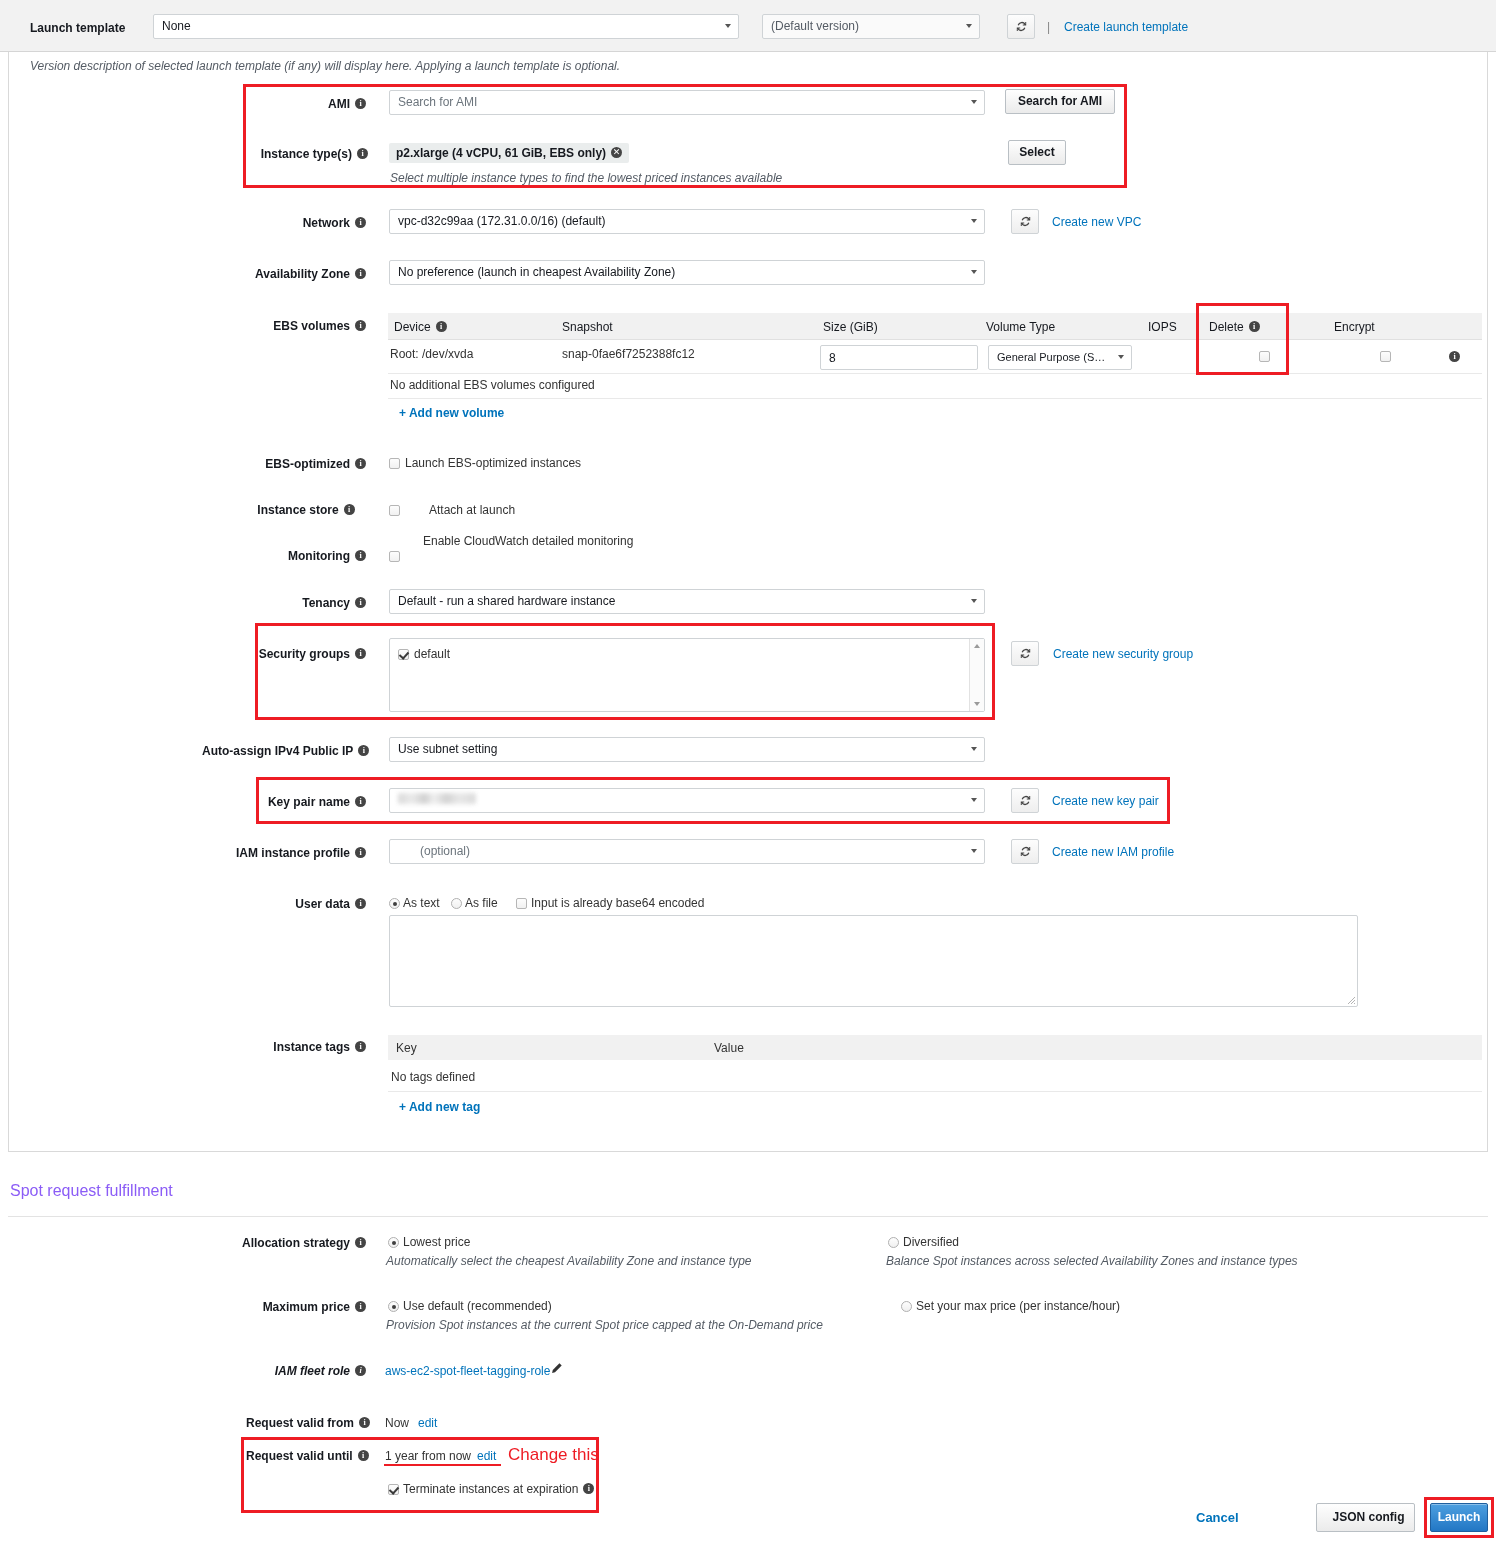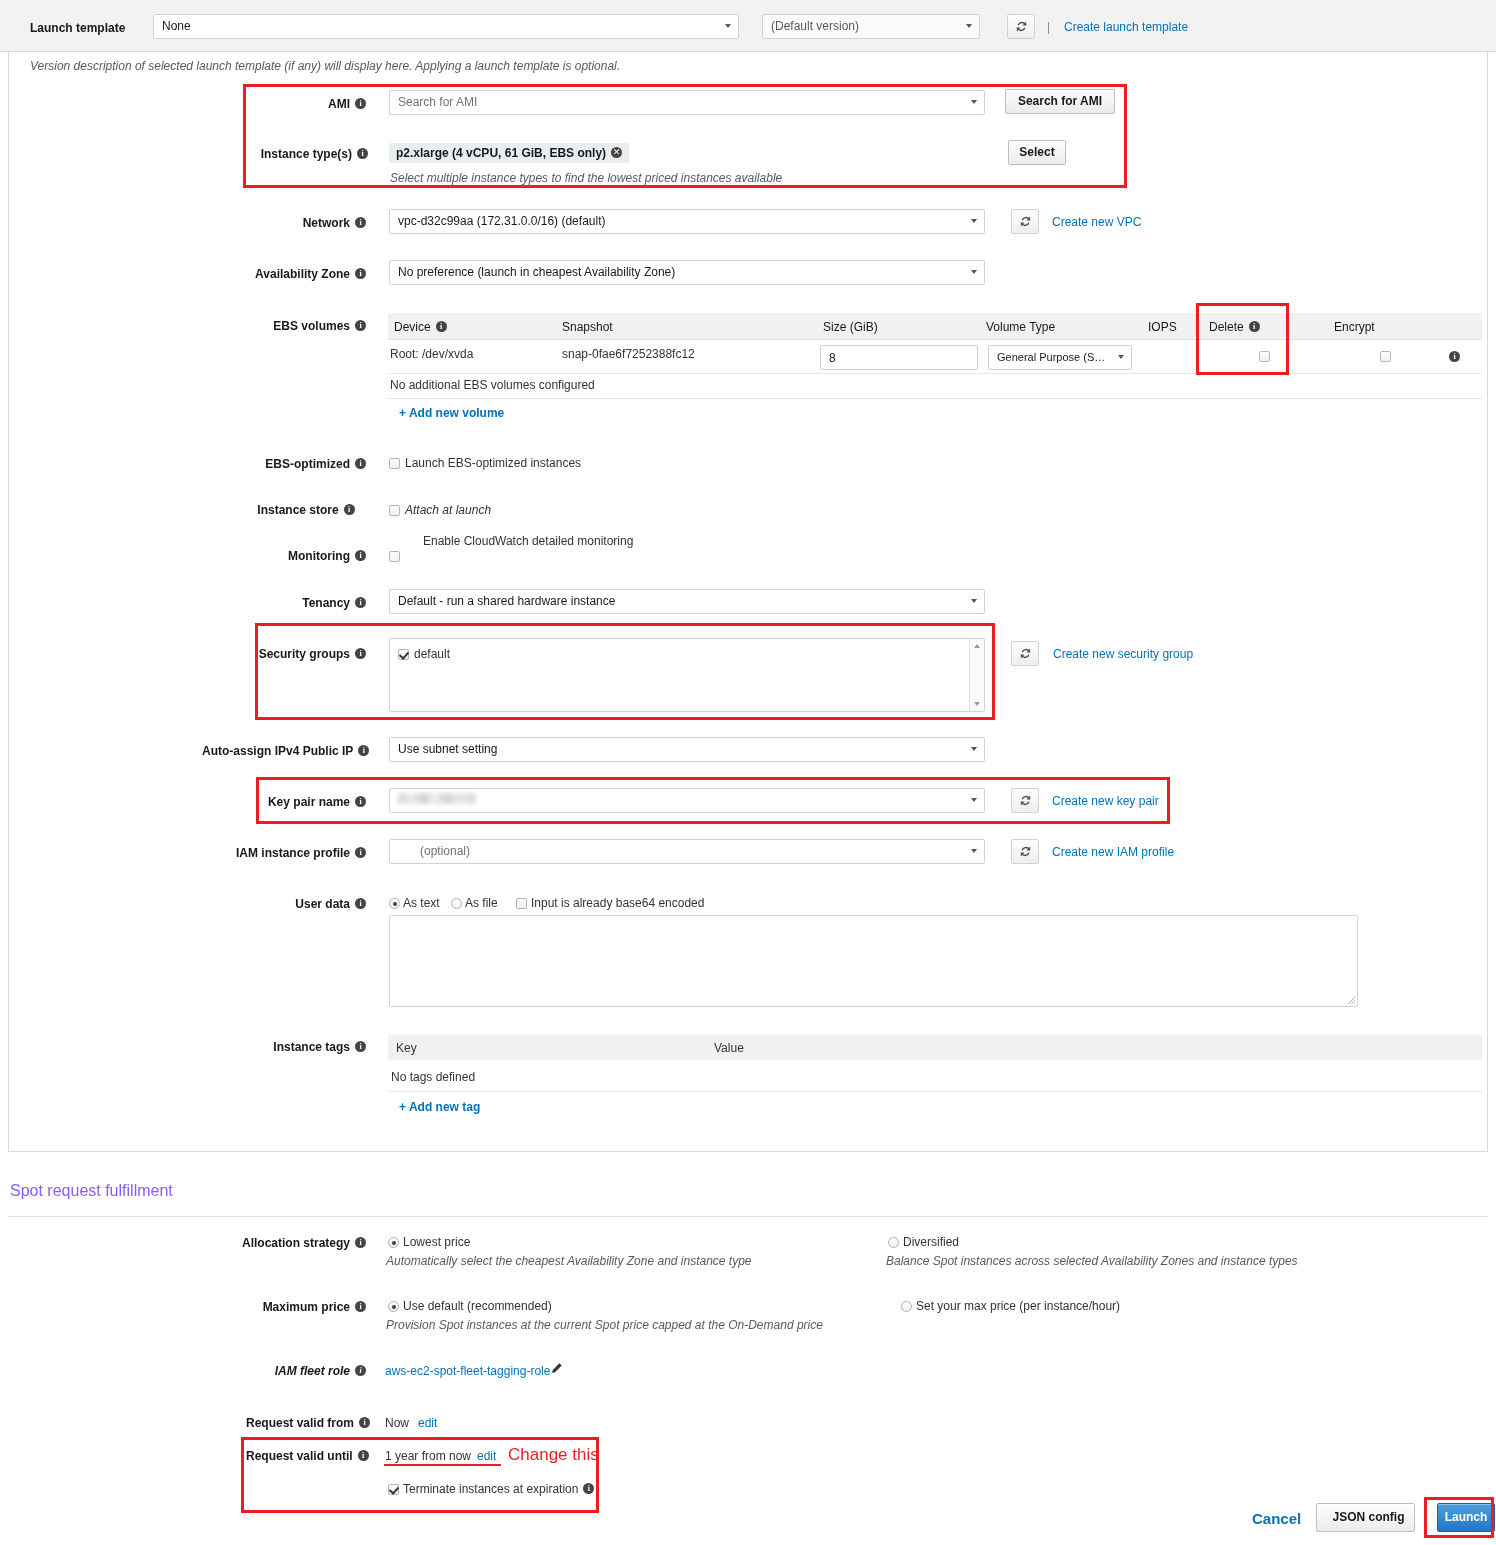--- a/index.html
+++ b/index.html
@@ -279,21 +279,21 @@
 <div class="abs lbl" style="left:246px;top:457px;width:120px;">
   <span>EBS-optimized</span><span class="info"></span>
 </div>
 <span class="cb abs" style="left:389px;top:458px;"></span>
 <div class="abs" style="left:405px;top:456px;">Launch EBS-optimized instances</div>
 
 <div class="abs lbl" style="left:246px;top:503px;width:120px;text-align:center;">
   <span>Instance store</span><span class="info"></span>
 </div>
 <span class="cb abs" style="left:389px;top:505px;"></span>
-<div class="abs" style="left:405px;top:503px;font-style:italic;">Attach at launch</div>
+<div class="abs" style="left:429px;top:503px;">Attach at launch</div>
 
 <div class="abs lbl" style="left:246px;top:549px;width:120px;">
   <span>Monitoring</span><span class="info"></span>
 </div>
 <span class="cb abs" style="left:389px;top:551px;"></span>
 <div class="abs" style="left:405px;top:534px;margin-left:18px;">Enable CloudWatch detailed monitoring</div>
 
 <div class="abs lbl" style="left:246px;top:596px;width:120px;">
   <span>Tenancy</span><span class="info"></span>
 </div>
@@ -433,25 +433,25 @@
 <div class="uline" style="left:384px;top:1464px;width:117px;"></div>
 <div class="abs annot" style="left:508px;top:1445px;">Change this</div>
 
 <span class="cb on abs" style="left:388px;top:1484px;"></span>
 <div class="abs" style="left:403px;top:1482px;">
   <span>Terminate instances at expiration</span><span class="info"></span>
 </div>
 
 <div class="redbox" style="left:241px;top:1437px;width:358px;height:76px;"></div>
 
-<div class="abs link" style="left:1252px;top:1510px;font-weight:bold;font-size:15px;">Cancel</div>
+<div class="abs link" style="left:1196px;top:1510px;font-weight:bold;font-size:13px;">Cancel</div>
 
 <div class="abs btn" style="left:1316px;top:1503px;width:99px;height:29px;">
   <svg width="12" height="12" viewBox="0 0 16 16" style="margin-right:6px;">
     <path d="M7 1h2v6h3l-4 5-4-5h3z" fill="#333"></path>
     <rect x="2" y="13" width="12" height="2" fill="#333"></rect>
   </svg>
   <span>JSON config</span>
 </div>
 
-<div class="abs btn primary" style="left:1430px;top:1503px;width:58px;height:29px;margin-left:7px;">Launch</div>
+<div class="abs btn primary" style="left:1430px;top:1503px;width:58px;height:29px;">Launch</div>
 
 <div class="redbox" style="left:1424px;top:1497px;width:70px;height:41px;"></div>
 
 </body></html>

